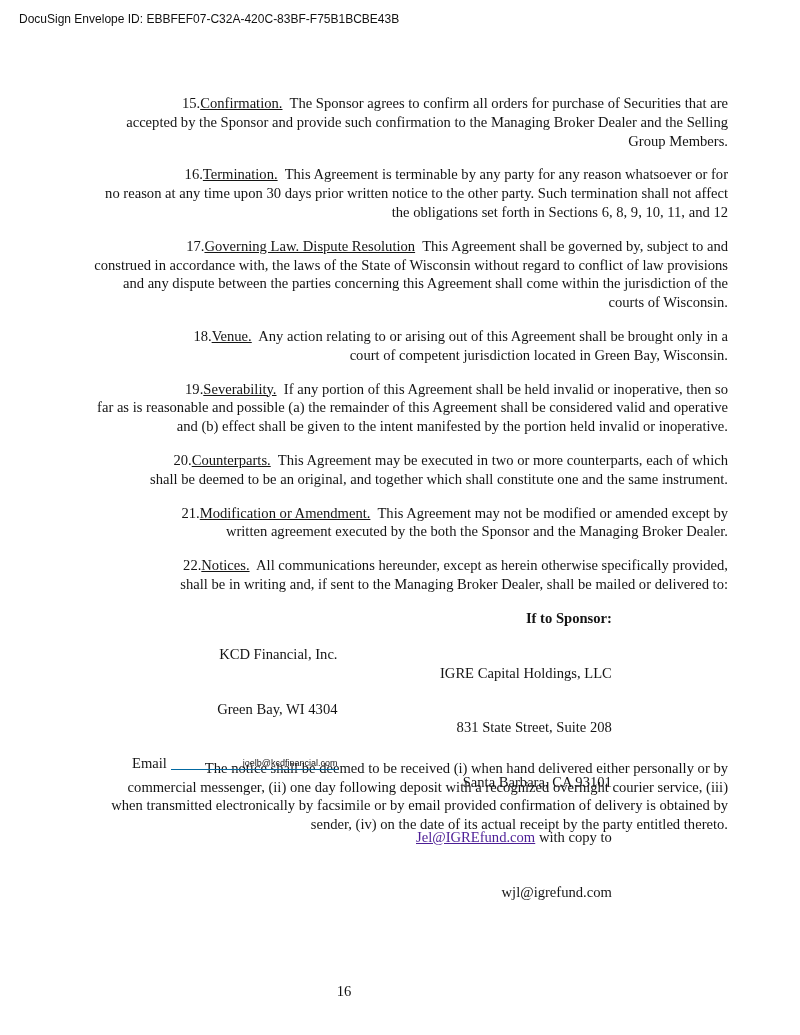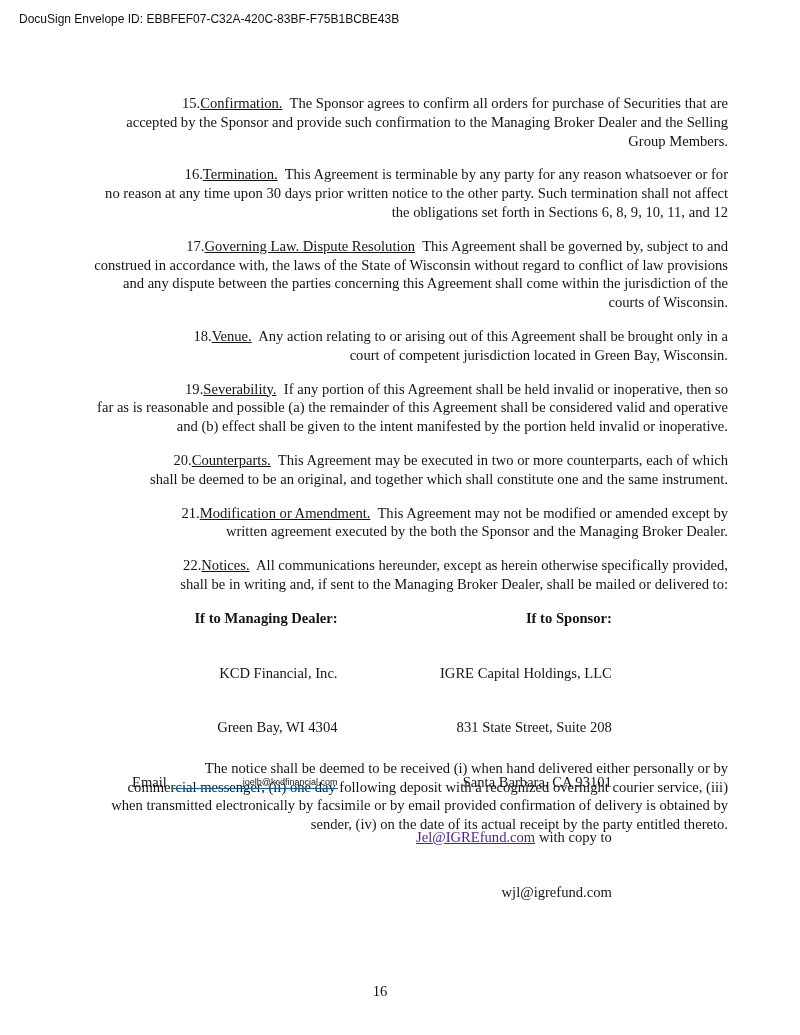--- a/index.html
+++ b/index.html
@@ -23,21 +23,21 @@
   .col-title { font-weight: bold; margin-bottom: 18px; }
   .line { white-space: nowrap; margin-top: 36px; }
   .email-field {
     display: inline-block; width: 164px; border-bottom: 1px solid #0369a1;
     font-family: "Liberation Sans", sans-serif; font-size: 9px; line-height: 12px;
     vertical-align: 2px; padding-left: 3px;
   }
   .link { color: #4c1d95; text-decoration: underline; }
   .pagenum {
     position: absolute; top: 983px; left: 0; width: 688px; text-align: center;
-    font-family: "Liberation Serif", serif; font-size: 14.6px; padding-left: 36px;
+    font-family: "Liberation Serif", serif; font-size: 14.6px;
   }
 </style>
 </head>
 <body>
 
 <div class="envelope">DocuSign Envelope ID: EBBFEF07-C32A-420C-83BF-F75B1BCBE43B</div>
 
 <div class="page">
 
   <p class="para">
@@ -67,21 +67,20 @@
   <p class="para">
     <span class="num">21.</span><span class="head">Modification or Amendment.</span>&nbsp; <span>This Agreement may not be modified or amended except by written agreement executed by the both the Sponsor and the Managing Broker Dealer.</span>
   </p>
 
   <p class="para">
     <span class="num">22.</span><span class="head">Notices.</span>&nbsp; <span>All communications hereunder, except as herein otherwise specifically provided, shall be in writing and, if sent to the Managing Broker Dealer, shall be mailed or delivered to:</span>
   </p>
 
   <div class="contacts">
     <div class="col left">
-      <div class="col-title">If to Managing Dealer:</div>
       <div class="line">KCD Financial, Inc.</div>
       <div class="line">Green Bay, WI 4304</div>
       <div class="line">
         <span>Email</span>
         <span class="email-field">joelb@kcdfinancial.com</span>
       </div>
     </div>
     <div class="col right">
       <div class="col-title">If to Sponsor:</div>
       <div class="line">IGRE Capital Holdings, LLC</div>

